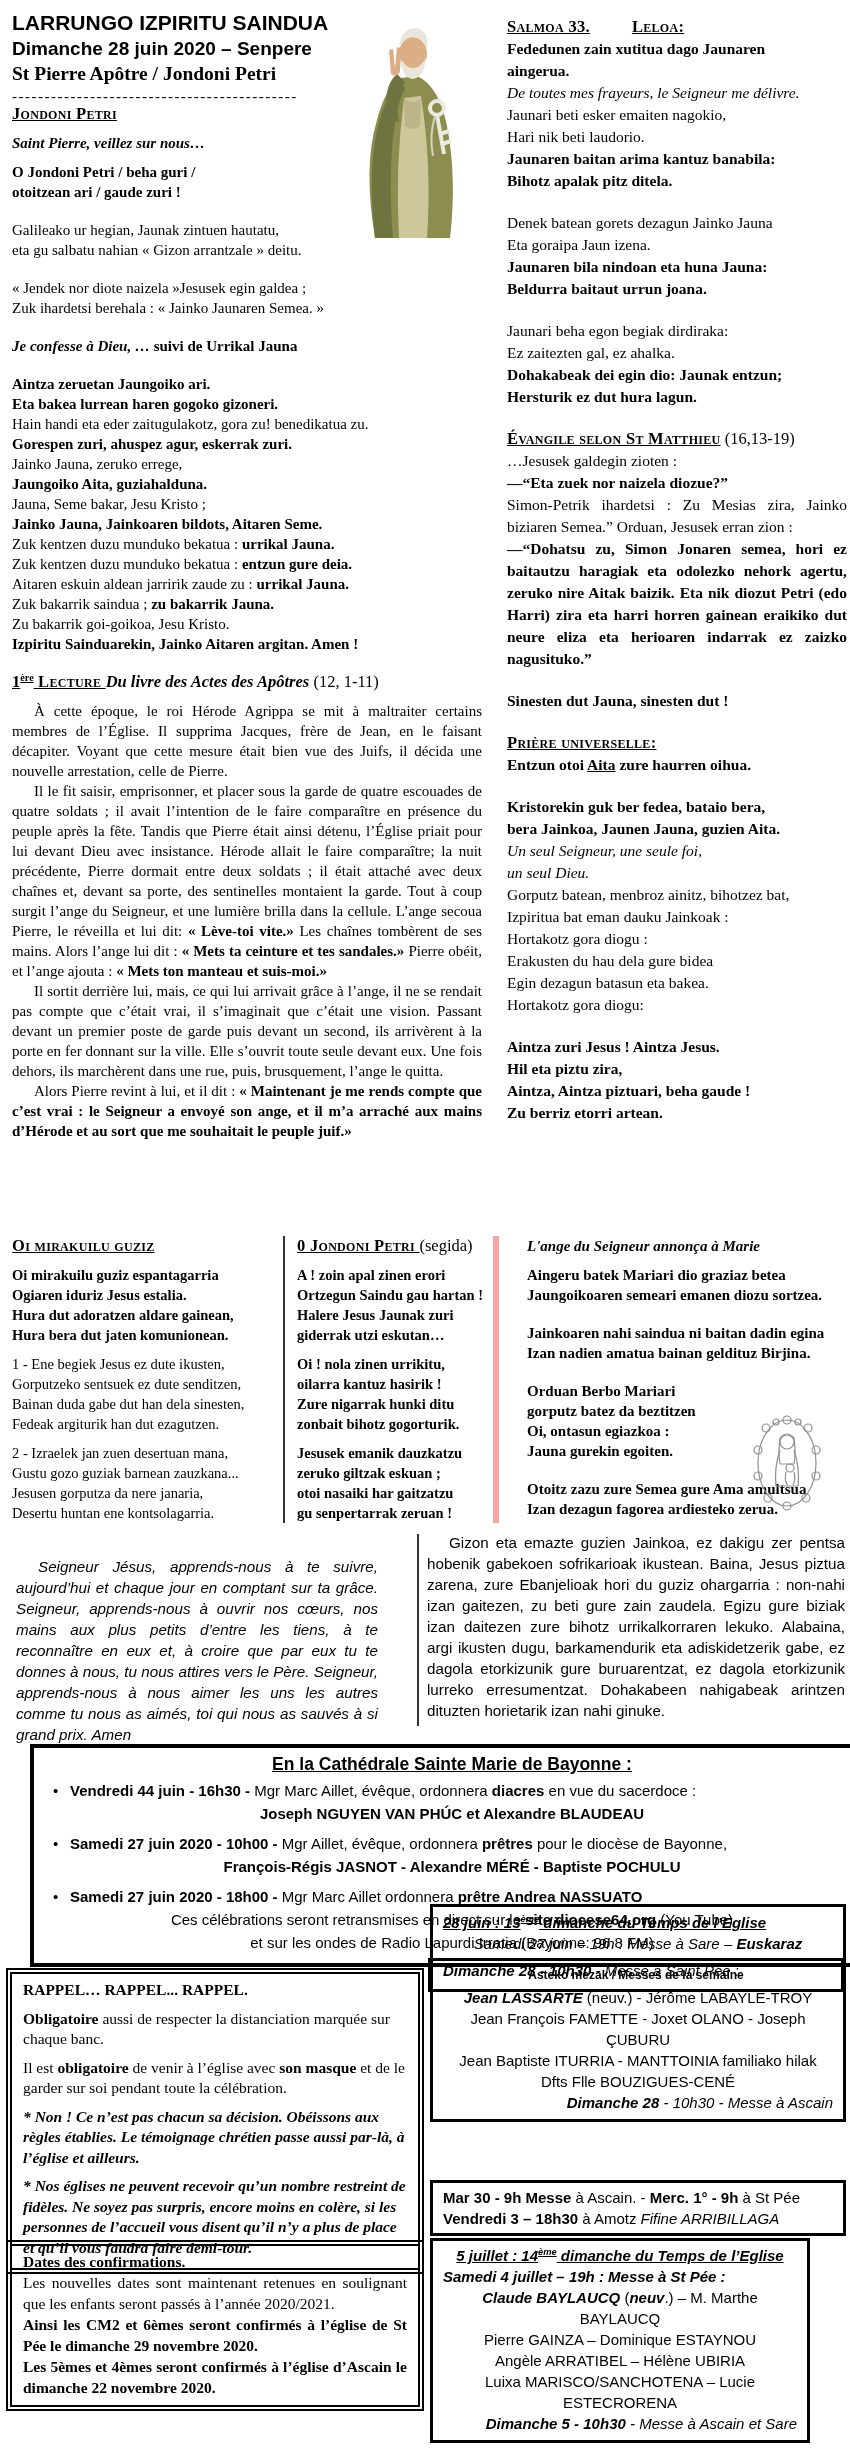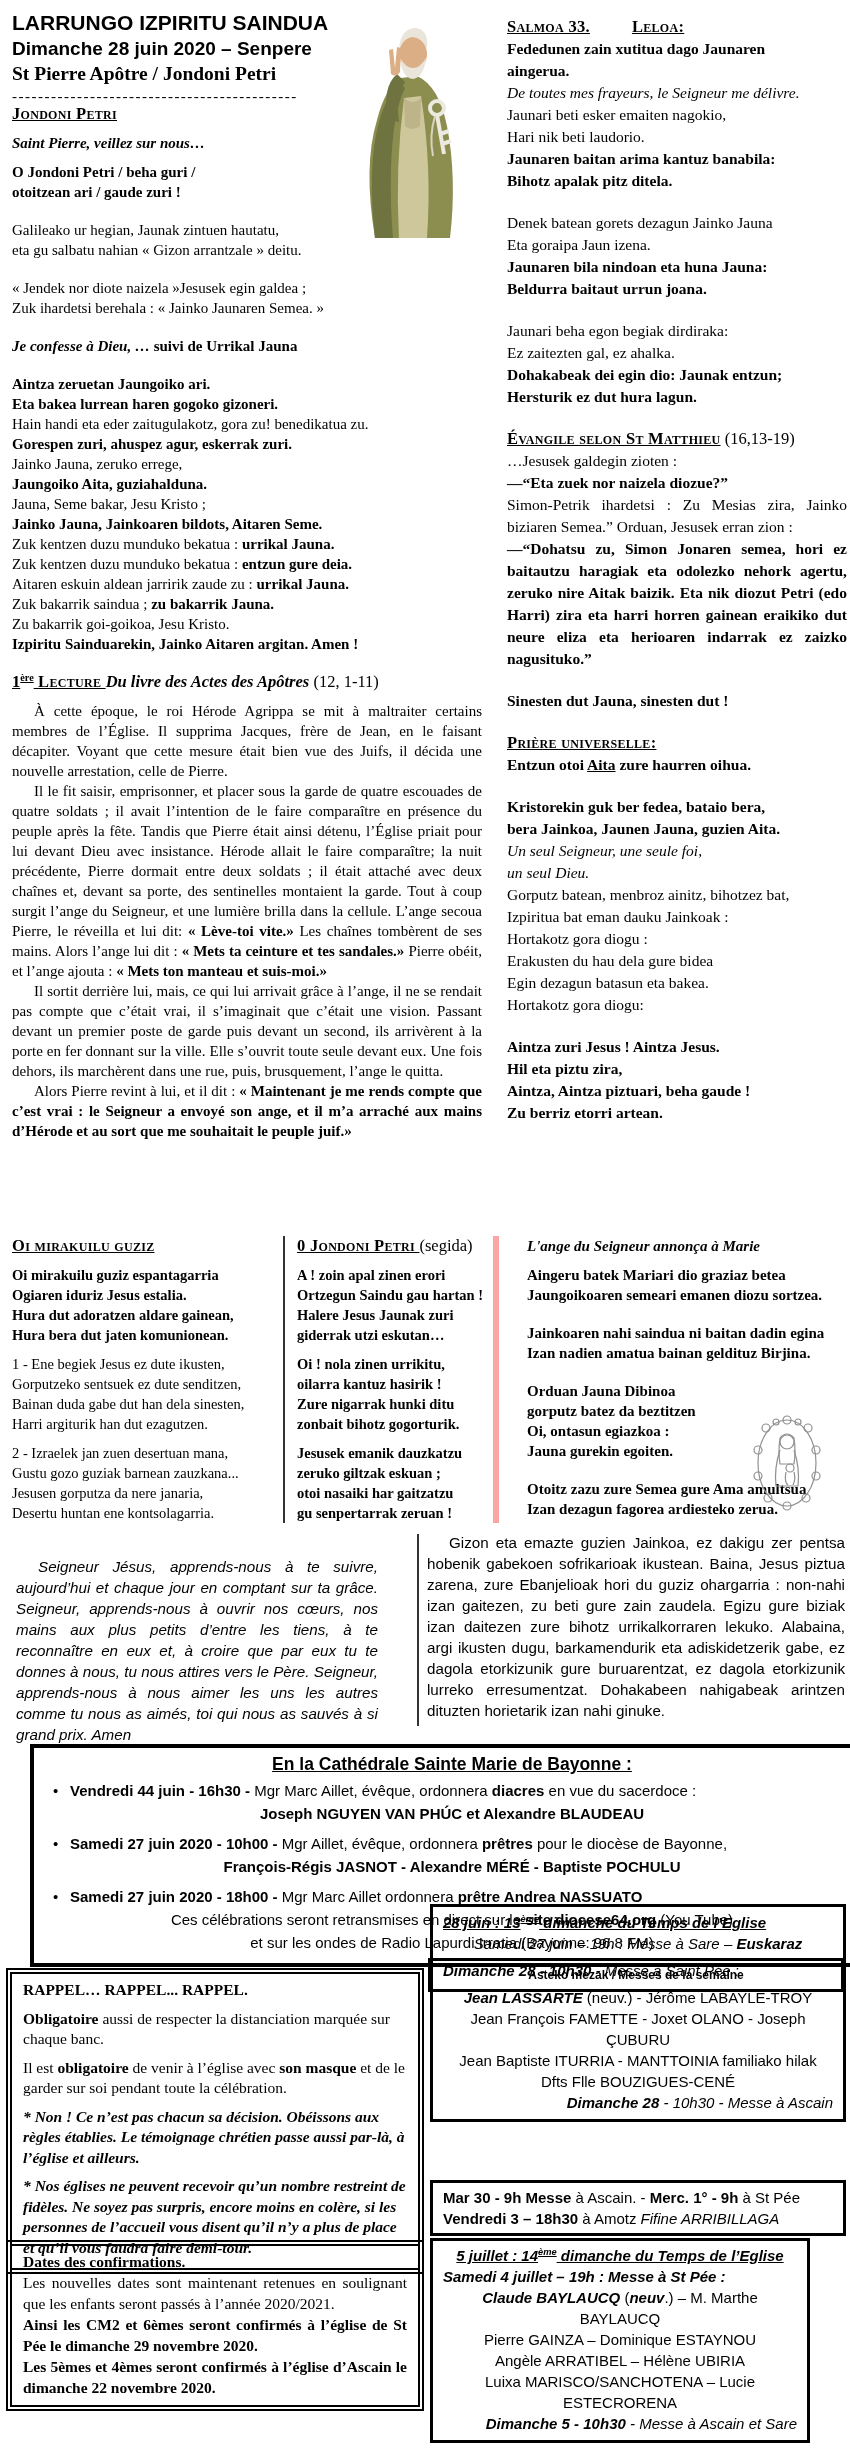--- a/index.html
+++ b/index.html
@@ -157,21 +157,21 @@
 <div class="abs mid-row">
   <div class="mcol1">
       <div class="rl hd"><span class="b u sc">Oi mirakuilu guziz</span></div>
       <div class="rl gap"><span class="b">Oi mirakuilu guziz espantagarria</span></div>
       <div class="rl"><span class="b">Ogiaren iduriz Jesus estalia.</span></div>
       <div class="rl"><span class="b">Hura dut adoratzen aldare gainean,</span></div>
       <div class="rl"><span class="b">Hura bera dut jaten komunionean.</span></div>
       <div class="rl gap"><span>1 - Ene begiek Jesus ez dute ikusten,</span></div>
       <div class="rl"><span>Gorputzeko sentsuek ez dute senditzen,</span></div>
       <div class="rl"><span>Bainan duda gabe dut han dela sinesten,</span></div>
-      <div class="rl"><span>Harri argiturik han dut ezagutzen.</span></div>
+      <div class="rl"><span>Fedeak argiturik han dut ezagutzen.</span></div>
       <div class="rl gap"><span>2 - Izraelek jan zuen desertuan mana,</span></div>
       <div class="rl"><span>Gustu gozo guziak barnean zauzkana...</span></div>
       <div class="rl"><span>Jesusen gorputza da nere janaria,</span></div>
       <div class="rl"><span>Desertu huntan ene kontsolagarria.</span></div>
     </div>
   <div class="mcol2">
       <div class="rl hd"><span class="b u sc">0 Jondoni Petri </span><span>(segida)</span></div>
       <div class="rl gap"><span class="b">A ! zoin apal zinen erori</span></div>
       <div class="rl"><span class="b">Ortzegun Saindu gau hartan !</span></div>
       <div class="rl"><span class="b">Halere Jesus Jaunak zuri</span></div>
@@ -185,21 +185,21 @@
       <div class="rl"><span class="b">otoi nasaiki har gaitzatzu</span></div>
       <div class="rl"><span class="b">gu senpertarrak zeruan !</span></div>
     </div>
   <div class="mcol3">
     <div>
         <div class="rl"><span class="b i">L'ange du Seigneur annonça à Marie</span></div>
         <div class="rl gap"><span class="b">Aingeru batek Mariari dio graziaz betea</span></div>
         <div class="rl"><span class="b">Jaungoikoaren semeari emanen diozu sortzea.</span></div>
         <div class="rl gap2"><span class="b">Jainkoaren nahi saindua ni baitan dadin egina</span></div>
         <div class="rl"><span class="b">Izan nadien amatua bainan geldituz Birjina.</span></div>
-        <div class="rl gap2"><span class="b">Orduan Jauna Dibinoa</span></div>
+        <div class="rl gap2"><span class="b">Orduan Berbo Mariari</span></div>
         <div class="rl"><span class="b">gorputz batez da beztitzen</span></div>
         <div class="rl"><span class="b">Oi, ontasun egiazkoa :</span></div>
         <div class="rl"><span class="b">Jauna gurekin egoiten.</span></div>
         <div class="rl gap2"><span class="b">Otoitz zazu zure Semea gure Ama amultsua</span></div>
         <div class="rl"><span class="b">Izan dezagun fagorea ardiesteko zerua.</span></div>
       </div>
     <div class="mary">
       <svg width="74" height="102" viewBox="0 0 74 102">
         <g fill="none" stroke="#909090" stroke-width="1.2">
           <ellipse cx="37" cy="51" rx="29" ry="43"></ellipse>

